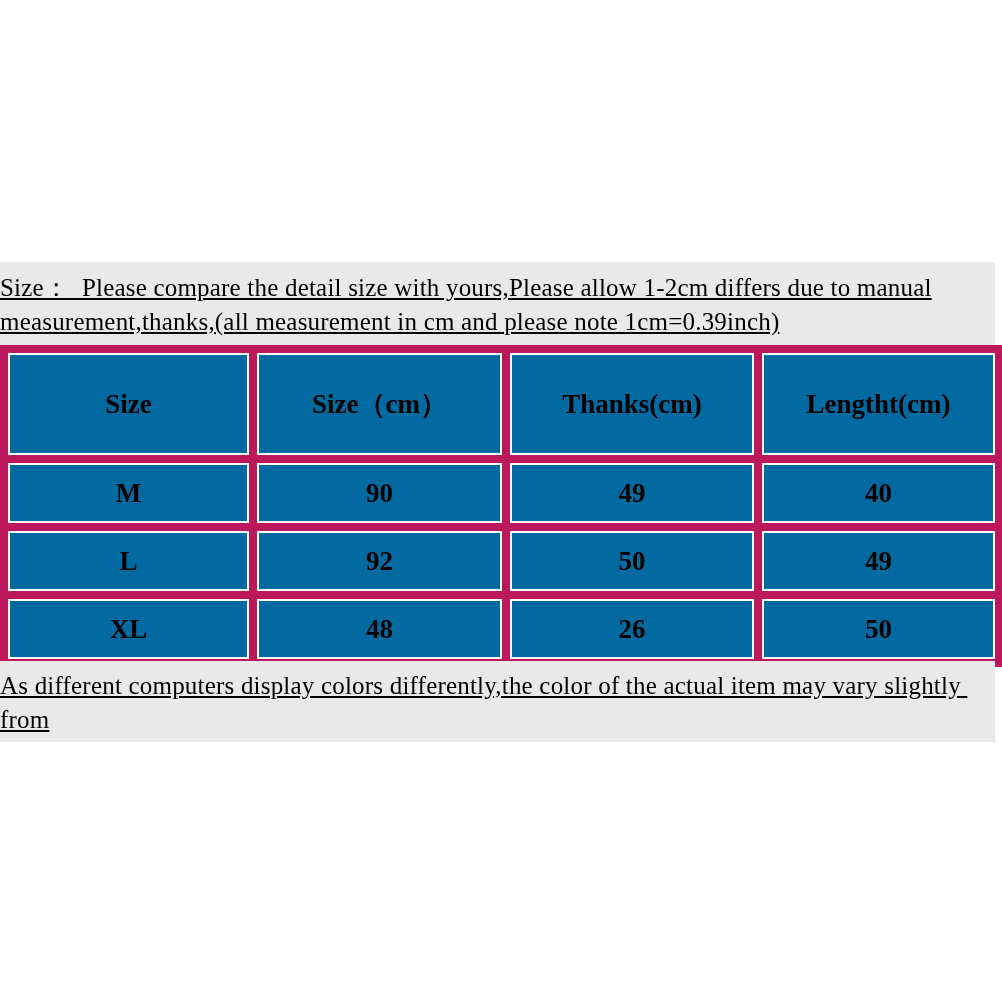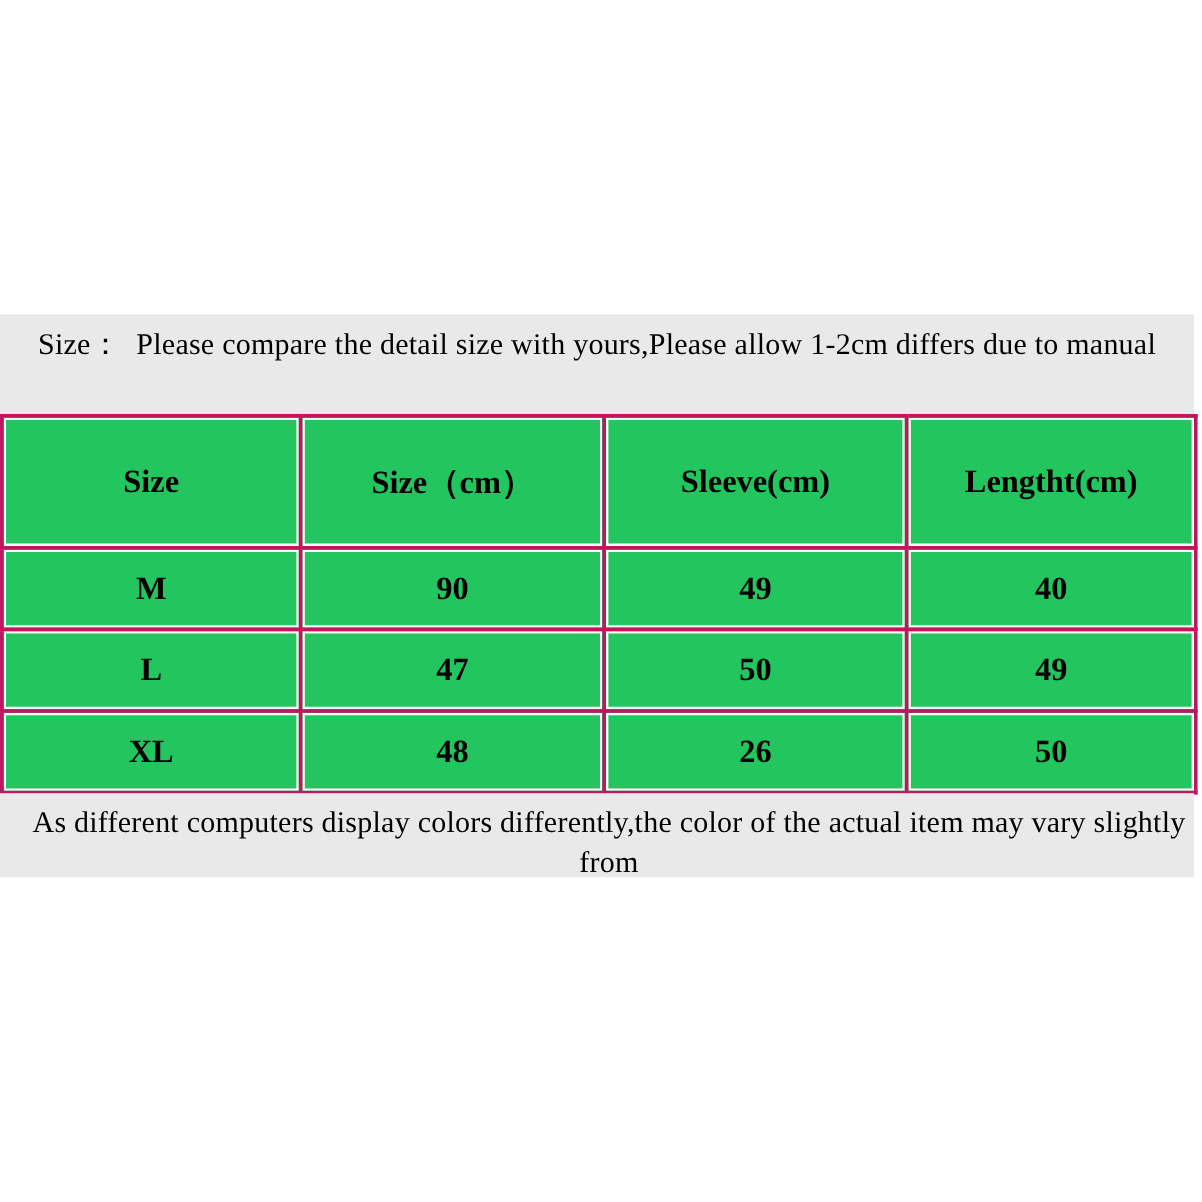--- a/index.html
+++ b/index.html
@@ -15,96 +15,97 @@
     overflow: hidden;
     font-family: "Liberation Serif", "DejaVu Serif", serif;
     color: #000000;
   }
   
   .note {
     position: absolute;
     left: 0;
     width: 995px;
     background: #e9e9e9;
-    text-align: center;
+    text-align: left;
+    text-decoration: underline;
   }
   .note-line {
     white-space: pre-wrap;
     font-size: 25px;
     line-height: 34px;
     letter-spacing: 0.2px;
   }
   .note-top {
     top: 262px;
     height: 85px;
     padding-top: 9px;
     box-sizing: border-box;
   }
   .note-bottom {
     top: 661px;
-    height: 70px;
+    height: 81px;
     padding-top: 8px;
     box-sizing: border-box;
-    padding-left: 20px;
   }
   
   table.size-chart {
     position: absolute;
     top: 345px;
     left: 0;
     width: 995px;
     border-collapse: collapse;
     table-layout: fixed;
   }
   table.size-chart th,
   table.size-chart td {
-    background: #22c55e;
-    border: 3px solid #be185d;
+    background: #0369a1;
+    border: 8px solid #be185d;
     box-shadow: inset 0 0 0 2px #fdfdfd; 
     text-align: center;
     vertical-align: middle;
     font-weight: 700;
     font-size: 27px;
     padding: 0;
   }
   tr.header-row { height: 110px; }
   tr.data-row   { height: 68px;  }
 </style>
 </head>
 <body>
 
 <div class="canvas">
 
   <section class="note note-top">
     <div class="note-line">Size：  Please compare the detail size with yours,Please allow 1-2cm differs due to manual</div>
+    <div class="note-line">measurement,thanks,(all measurement in cm and please note 1cm=0.39inch)</div>
   </section>
 
   <table class="size-chart">
     <colgroup>
       <col style="width:249px">
       <col style="width:253px">
       <col style="width:252px">
       <col style="width:241px">
     </colgroup>
     <tbody>
       <tr class="header-row">
         <th>Size</th>
         <th>Size（cm）</th>
-        <th>Sleeve(cm)</th>
+        <th>Thanks(cm)</th>
         <th>Lengtht(cm)</th>
       </tr>
       <tr class="data-row">
         <td>M</td>
         <td>90</td>
         <td>49</td>
         <td>40</td>
       </tr>
       <tr class="data-row">
         <td>L</td>
-        <td>47</td>
+        <td>92</td>
         <td>50</td>
         <td>49</td>
       </tr>
       <tr class="data-row">
         <td>XL</td>
         <td>48</td>
         <td>26</td>
         <td>50</td>
       </tr>
     </tbody>

